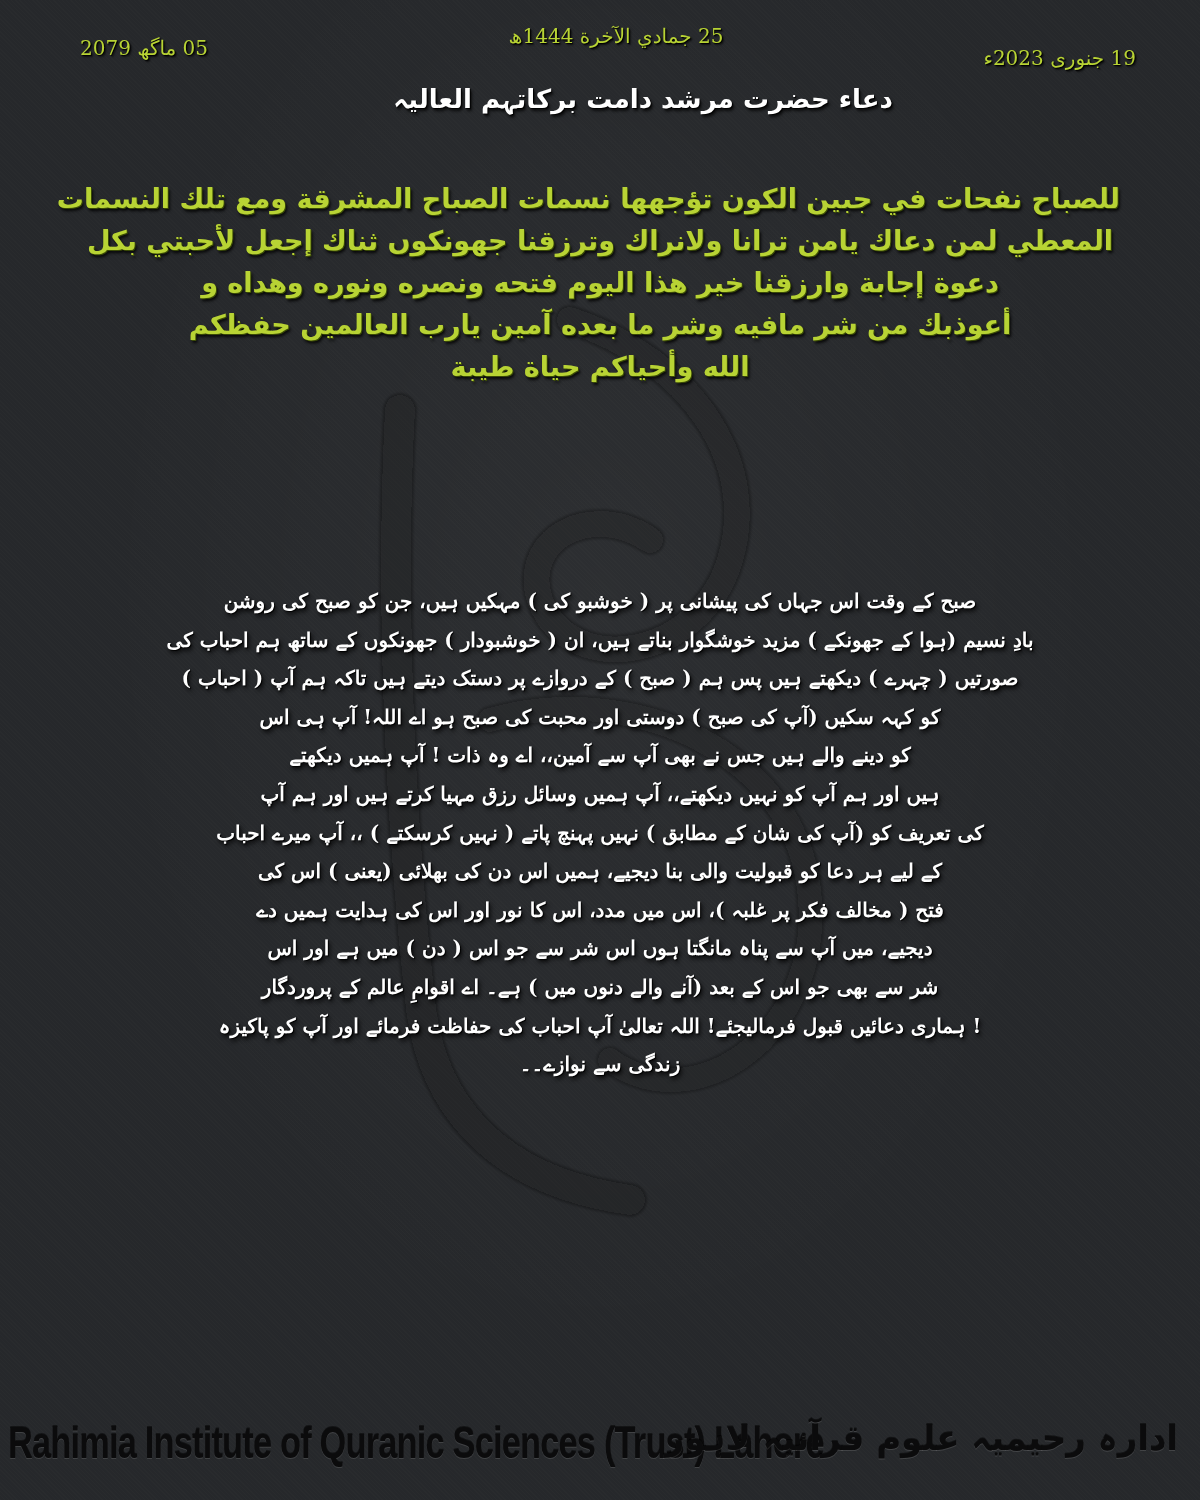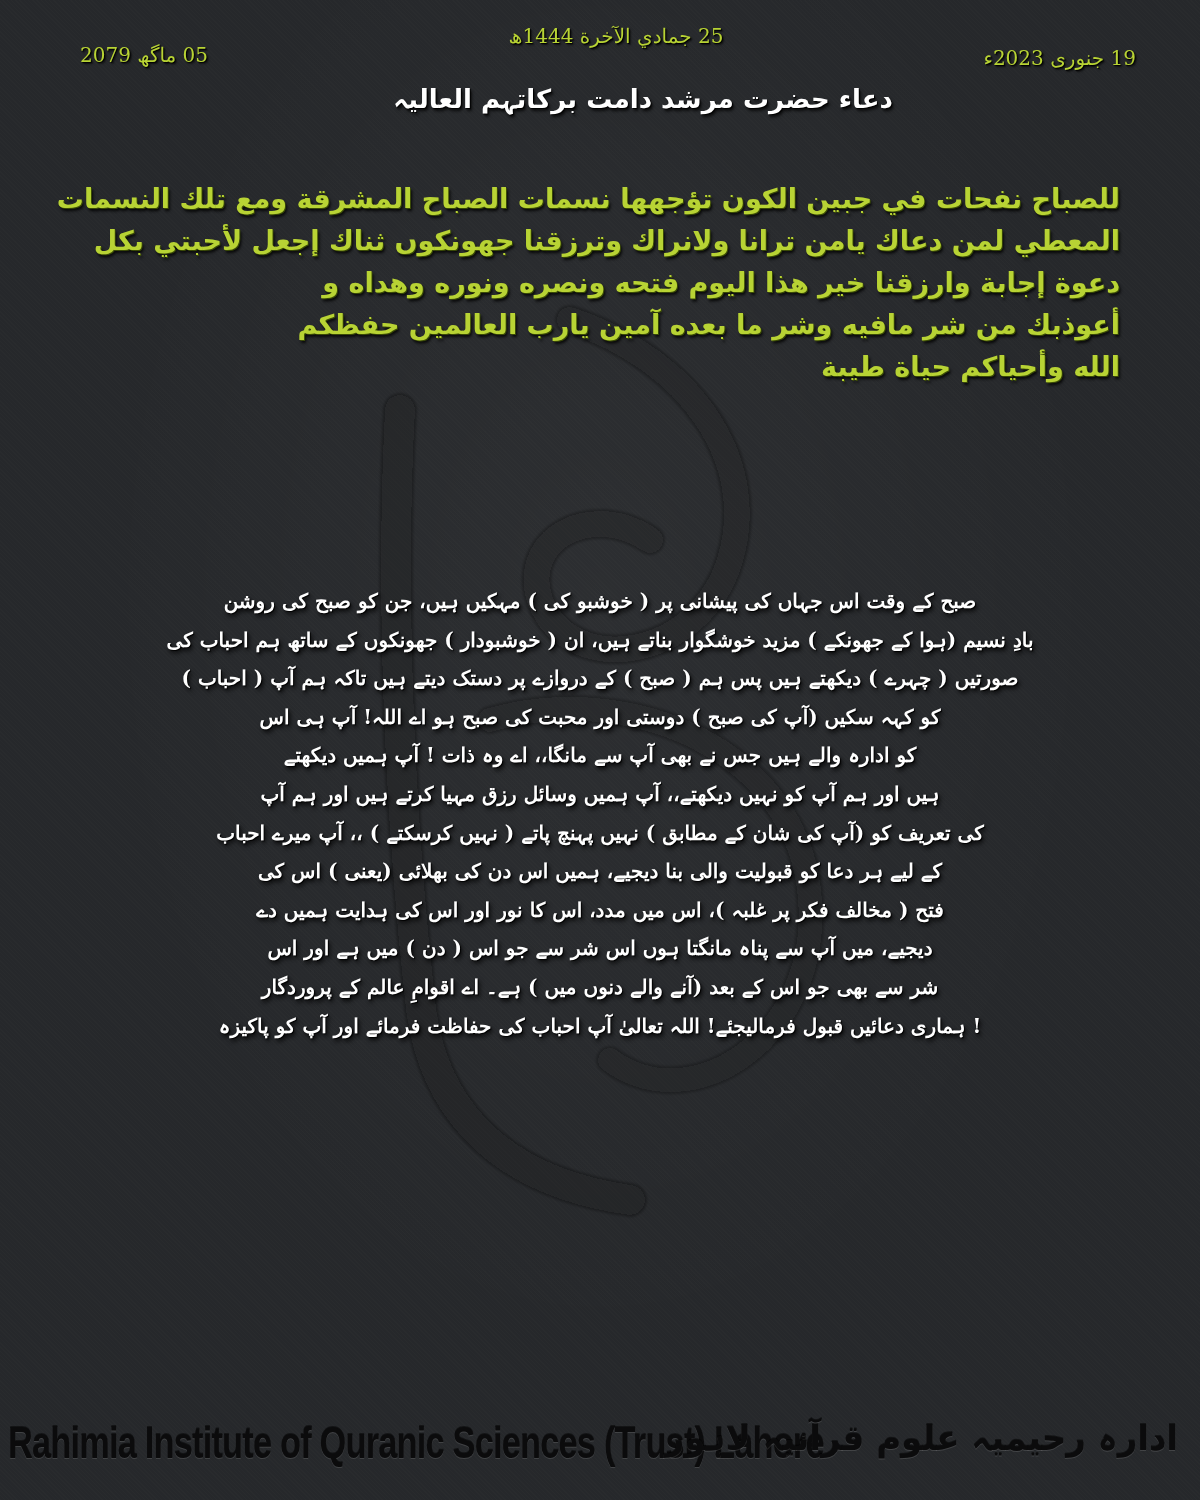--- a/index.html
+++ b/index.html
@@ -29,21 +29,21 @@
     .date {
       position: absolute;
       color: #b8d334;
       font-family: "DejaVu Serif", serif;
       font-size: 20px;
       text-shadow: 1px 1px 1px #000, 2px 2px 2px rgba(0,0,0,0.6);
       direction: rtl;
       white-space: nowrap;
     }
     .date-hijri { left: 496px; top: 24px; width: 240px; text-align: center; }
-    .date-bikrami { left: 80px; top: 43px; }
+    .date-bikrami { left: 80px; top: 36px; }
     .date-gregorian { right: 64px; top: 46px; }
 
     .title {
       position: absolute;
       left: 0;
       top: 84px;
       width: 1200px;
       text-align: center;
       direction: rtl;
       font-family: "DejaVu Sans", sans-serif;
@@ -53,21 +53,21 @@
       text-shadow: 1px 1px 1px #000, 2px 3px 3px rgba(0,0,0,0.7);
       margin-left: 43px;
     }
 
     .arabic-block {
       position: absolute;
       left: 80px;
       top: 178px;
       width: 1040px;
       direction: rtl;
-      text-align: right;
+      text-align: center;
       font-family: "DejaVu Sans", sans-serif;
       font-weight: bold;
       font-size: 27px;
       line-height: 42px;
       color: #b8d334;
       text-shadow: 1px 1px 0 #3a4a06, 2px 3px 3px rgba(0,0,0,0.85);
     }
     .arabic-block .line { display: block; white-space: nowrap; }
 
     .urdu-block {
@@ -151,26 +151,27 @@
   <span class="line">دعوة إجابة وارزقنا خير هذا اليوم فتحه ونصره ونوره وهداه و</span>
   <span class="line">أعوذبك من شر مافيه وشر ما بعده آمين يارب العالمين حفظكم</span>
   <span class="line">الله وأحياكم حياة طيبة</span>
 </div>
 
 <div class="urdu-block">
   <span class="line">صبح کے وقت اس جہاں کی پیشانی پر ( خوشبو کی ) مہکیں ہیں، جن کو صبح کی روشن</span>
   <span class="line">بادِ نسیم (ہوا کے جھونکے ) مزید خوشگوار بناتے ہیں، ان ( خوشبودار ) جھونکوں کے ساتھ ہم احباب کی</span>
   <span class="line">صورتیں ( چہرے ) دیکھتے ہیں پس ہم ( صبح ) کے دروازے پر دستک دیتے ہیں تاکہ ہم آپ ( احباب )</span>
   <span class="line">کو کہہ سکیں (آپ کی صبح ) دوستی اور محبت کی صبح ہو اے اللہ! آپ ہی اس</span>
-  <span class="line">کو ادارہ والے ہیں جس نے بھی آپ سے مانگا،، اے وہ ذات ! آپ ہمیں دیکھتے</span>
+  <span class="line">کو دینے والے ہیں جس نے بھی آپ سے آمين،، اے وہ ذات ! آپ ہمیں دیکھتے</span>
   <span class="line">ہیں اور ہم آپ کو نہیں دیکھتے،، آپ ہمیں وسائل رزق مہیا کرتے ہیں اور ہم آپ</span>
   <span class="line">کی تعریف کو (آپ کی شان کے مطابق ) نہیں پہنچ پاتے ( نہیں کرسکتے ) ،، آپ میرے احباب</span>
   <span class="line">کے لیے ہر دعا کو قبولیت والی بنا دیجیے، ہمیں اس دن کی بھلائی (یعنی ) اس کی</span>
   <span class="line">فتح ( مخالف فکر پر غلبہ )، اس میں مدد، اس کا نور اور اس کی ہدایت ہمیں دے</span>
   <span class="line">دیجیے، میں آپ سے پناہ مانگتا ہوں اس شر سے جو اس ( دن ) میں ہے اور اس</span>
   <span class="line">شر سے بھی جو اس کے بعد (آنے والے دنوں میں ) ہے۔ اے اقوامِ عالم کے پروردگار</span>
   <span class="line">! ہماری دعائیں قبول فرمالیجئے! اللہ تعالیٰ آپ احباب کی حفاظت فرمائے اور آپ کو پاکیزہ</span>
+  <span class="line">زندگی سے نوازے۔۔</span>
 </div>
 
 <div class="footer">
   <div class="footer-en">Rahimia Institute of Quranic Sciences (Trust) Lahore</div>
   <div class="footer-ur">ادارہ رحیمیہ علوم قرآنیہ لاہور</div>
 </div>
 
 </body></html>

